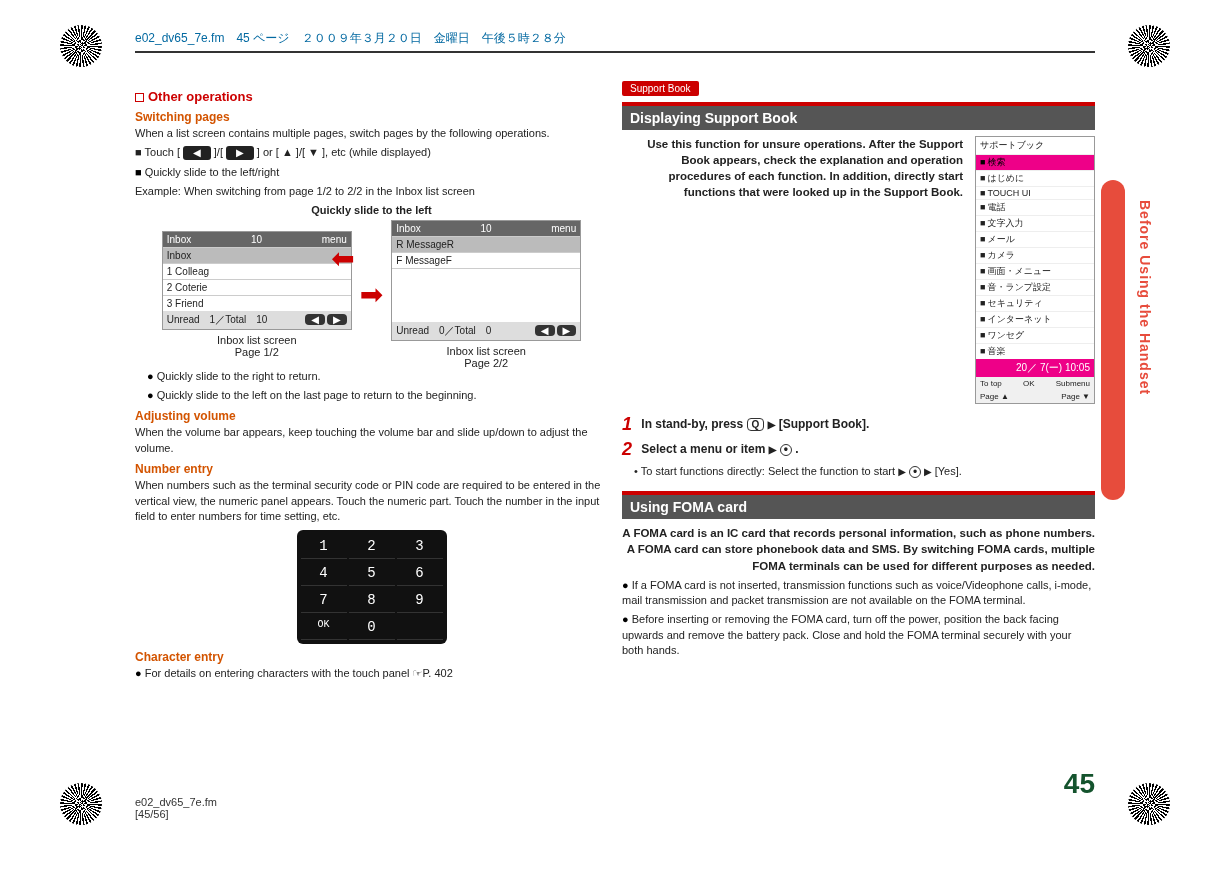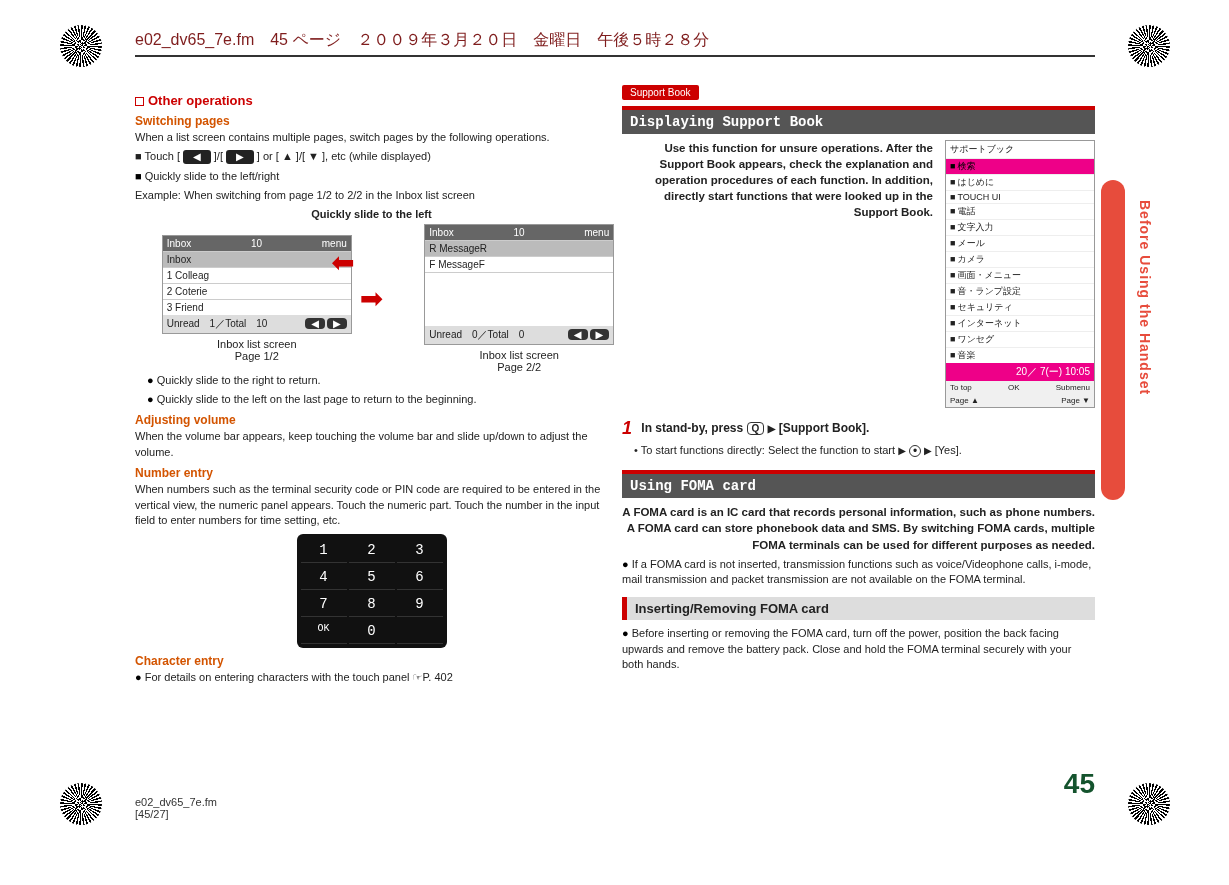--- a/index.html
+++ b/index.html
@@ -13,22 +13,22 @@
     background: #fff;
   }
   .page {
     position: absolute;
     left: 135px;
     top: 30px;
     width: 960px;
     height: 800px;
   }
   .header-line {
-    font-size: 16px;
-    color: #7f1d1d;
+    font-size: 12px;
+    color: #0369a1;
     border-bottom: 2px solid #333;
     padding-bottom: 4px;
     margin-bottom: 30px;
   }
   .cols {
     display: flex;
     gap: 14px;
   }
   .col { flex: 1 1 0; min-width: 0; }
   .col-left { width: 470px; }
@@ -76,56 +76,55 @@
   }
   .pf-title { background:#666; color:#fff; padding:2px 4px; display:flex; justify-content:space-between; font-size:10px;}
   .pf-row { border-top:1px solid #ccc; padding:2px 4px; background:#fff; }
   .pf-row.sel { background:#bbb; }
   .pf-bottom { display:flex; justify-content:space-between; align-items:center; padding:2px 4px; background:#ddd; font-size:10px;}
   .pf-arrows span { background:#333; color:#fff; padding:0 6px; border-radius:4px; margin-left:2px; font-size:10px;}
 
   .screenshots-row { display:flex; align-items:center; gap:8px; justify-content:center; }
   .red-left-arrow { color:#c00; font-size:28px; }
   .red-right-arrow { color:#c00; font-size:28px; }
-  .shot-block { display:flex; flex-direction:column; align-items:center;margin-left:33px; }
+  .shot-block { display:flex; flex-direction:column; align-items:center; }
   .shot-caption { text-align:center; font-size:11px; margin-top:4px; }
 
   .keypad {
     width:150px; margin: 6px auto; background:#111; border-radius:6px; padding:4px;
     display:grid; grid-template-columns:repeat(3,1fr); gap:2px;
   }
   .keypad .k {
     color:#fff; text-align:center; padding:4px 0; font-size:14px; font-family:"Courier New",monospace;
     border-bottom:1px solid #333;
   }
   .keypad .ok { font-size:10px; }
 
   .section-band {
     background:#555; color:#fff; font-weight:bold; font-size:14px; padding:4px 8px; margin-top:4px;
     border-top:4px solid #c00;
-    font-family:Liberation Mono, monospace;
   }
   .section-tag {
     display:inline-block; background:#c00; color:#fff; font-size:10px; padding:2px 8px; border-radius:2px;
     position:relative; top:-2px;
   }
   .sub-band {
     border-left:5px solid #c00; background:#ddd; font-weight:bold; font-size:13px; padding:4px 8px; margin:10px 0 6px;
   }
   .strong-lead { font-weight:bold; font-size:11.5px; line-height:1.4;text-align:right; }
 
   .step-num { color:#c00; font-size:18px; font-weight:bold; font-style:italic; margin-right:6px; vertical-align:middle; }
   .step-line { font-weight:bold; font-size:12px; margin:4px 0; }
   .circle-key { display:inline-block; border:1px solid #333; border-radius:4px; padding:0 4px; font-size:10px; }
   .circle-dot { display:inline-block; border:1px solid #333; border-radius:50%; width:12px; height:12px; position:relative; vertical-align:middle;}
   .circle-dot::after{content:"•"; position:absolute; left:3px; top:-3px; font-size:12px;}
   .black-tri::before { content:"▶"; font-size:10px; }
 
   .support-thumb {
-    width:150px; border:1px solid #999; font-size:9px; float:right; margin:0 0 6px 12px; background:#fff;
+    width:120px; border:1px solid #999; font-size:9px; float:right; margin:0 0 6px 12px; background:#fff;
   }
   .support-thumb .th-title { padding:2px 4px; background:#fff; }
   .support-thumb .th-row { padding:1px 4px; border-top:1px solid #eee; }
   .support-thumb .th-row::before { content:"■"; margin-right:2px; }
   .support-thumb .th-row.hl { background:#e08; color:#000; }
   .support-thumb .th-time { background:#e08; color:#fff; text-align:right; padding:2px 4px; font-size:10px; }
   .support-thumb .th-foot { display:flex; justify-content:space-between; font-size:8px; padding:2px 4px; background:#f0f0f0; }
 
   .page-num {
     position:absolute; right:0; bottom:30px; font-size:28px; font-weight:bold; color:#14532d;
@@ -296,39 +295,45 @@
           <p class="strong-lead">Use this function for unsure operations. After the Support Book appears, check the explanation and operation procedures of each function. In addition, directly start functions that were looked up in the Support Book.</p>
         </div>
 
         <p class="step-line">
           <span class="step-num">1</span>
           <span>In stand-by, press </span>
           <span class="circle-key">Q</span>
           <span class="black-tri"></span>
           <span>[Support Book].</span>
         </p>
+        <p class="step-line">
+          <span class="step-num">2</span>
+          <span>Select a menu or item</span>
+          <span class="black-tri"></span>
+          <span class="circle-dot"></span>
+          <span>.</span>
+        </p>
         <p class="body-text indent">
           <span>• </span>
           <span>To start functions directly: Select the function to start</span>
           <span class="black-tri"></span>
           <span class="circle-dot"></span>
           <span class="black-tri"></span>
           <span>[Yes].</span>
         </p>
       </div>
 
       <div style="margin-top:12px;">
         <div class="section-band">Using FOMA card</div>
         <p class="strong-lead" style="margin-top:6px;">A FOMA card is an IC card that records personal information, such as phone numbers. A FOMA card can store phonebook data and SMS. By switching FOMA cards, multiple FOMA terminals can be used for different purposes as needed.</p>
         <p class="body-text dotbullet" style="margin-top:4px;">If a FOMA card is not inserted, transmission functions such as voice/Videophone calls, i-mode, mail transmission and packet transmission are not available on the FOMA terminal.</p>
 
-        <div class="sub-band">Inserting/Removing FOMA card</div>
         <p class="body-text dotbullet">Before inserting or removing the FOMA card, turn off the power, position the back facing upwards and remove the battery pack. Close and hold the FOMA terminal securely with your both hands.</p>
       </div>
     </div>
   </div>
 
   <div class="page-num">45</div>
   <div class="footer-info">
     <span>e02_dv65_7e.fm</span><br>
-    <span>[45/27]</span>
+    <span>[45/56]</span>
   </div>
 </div>
 
 </body></html>

